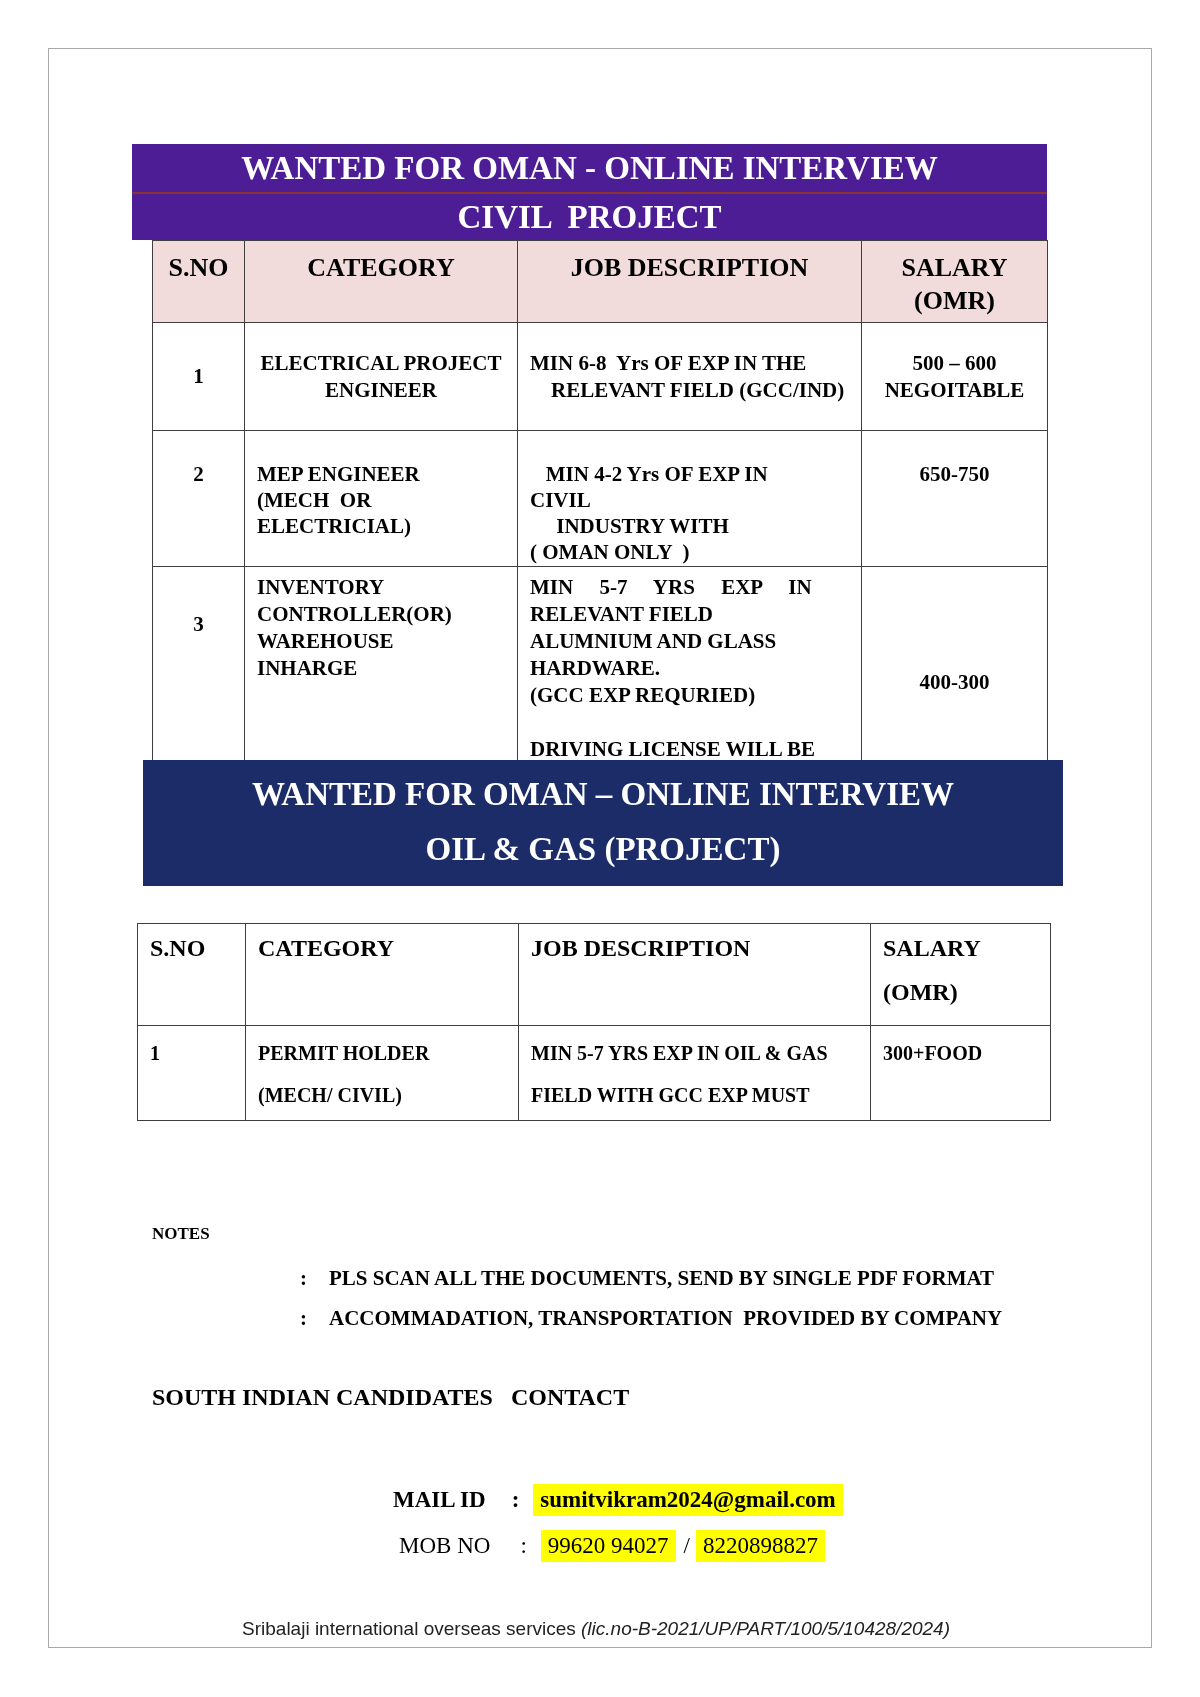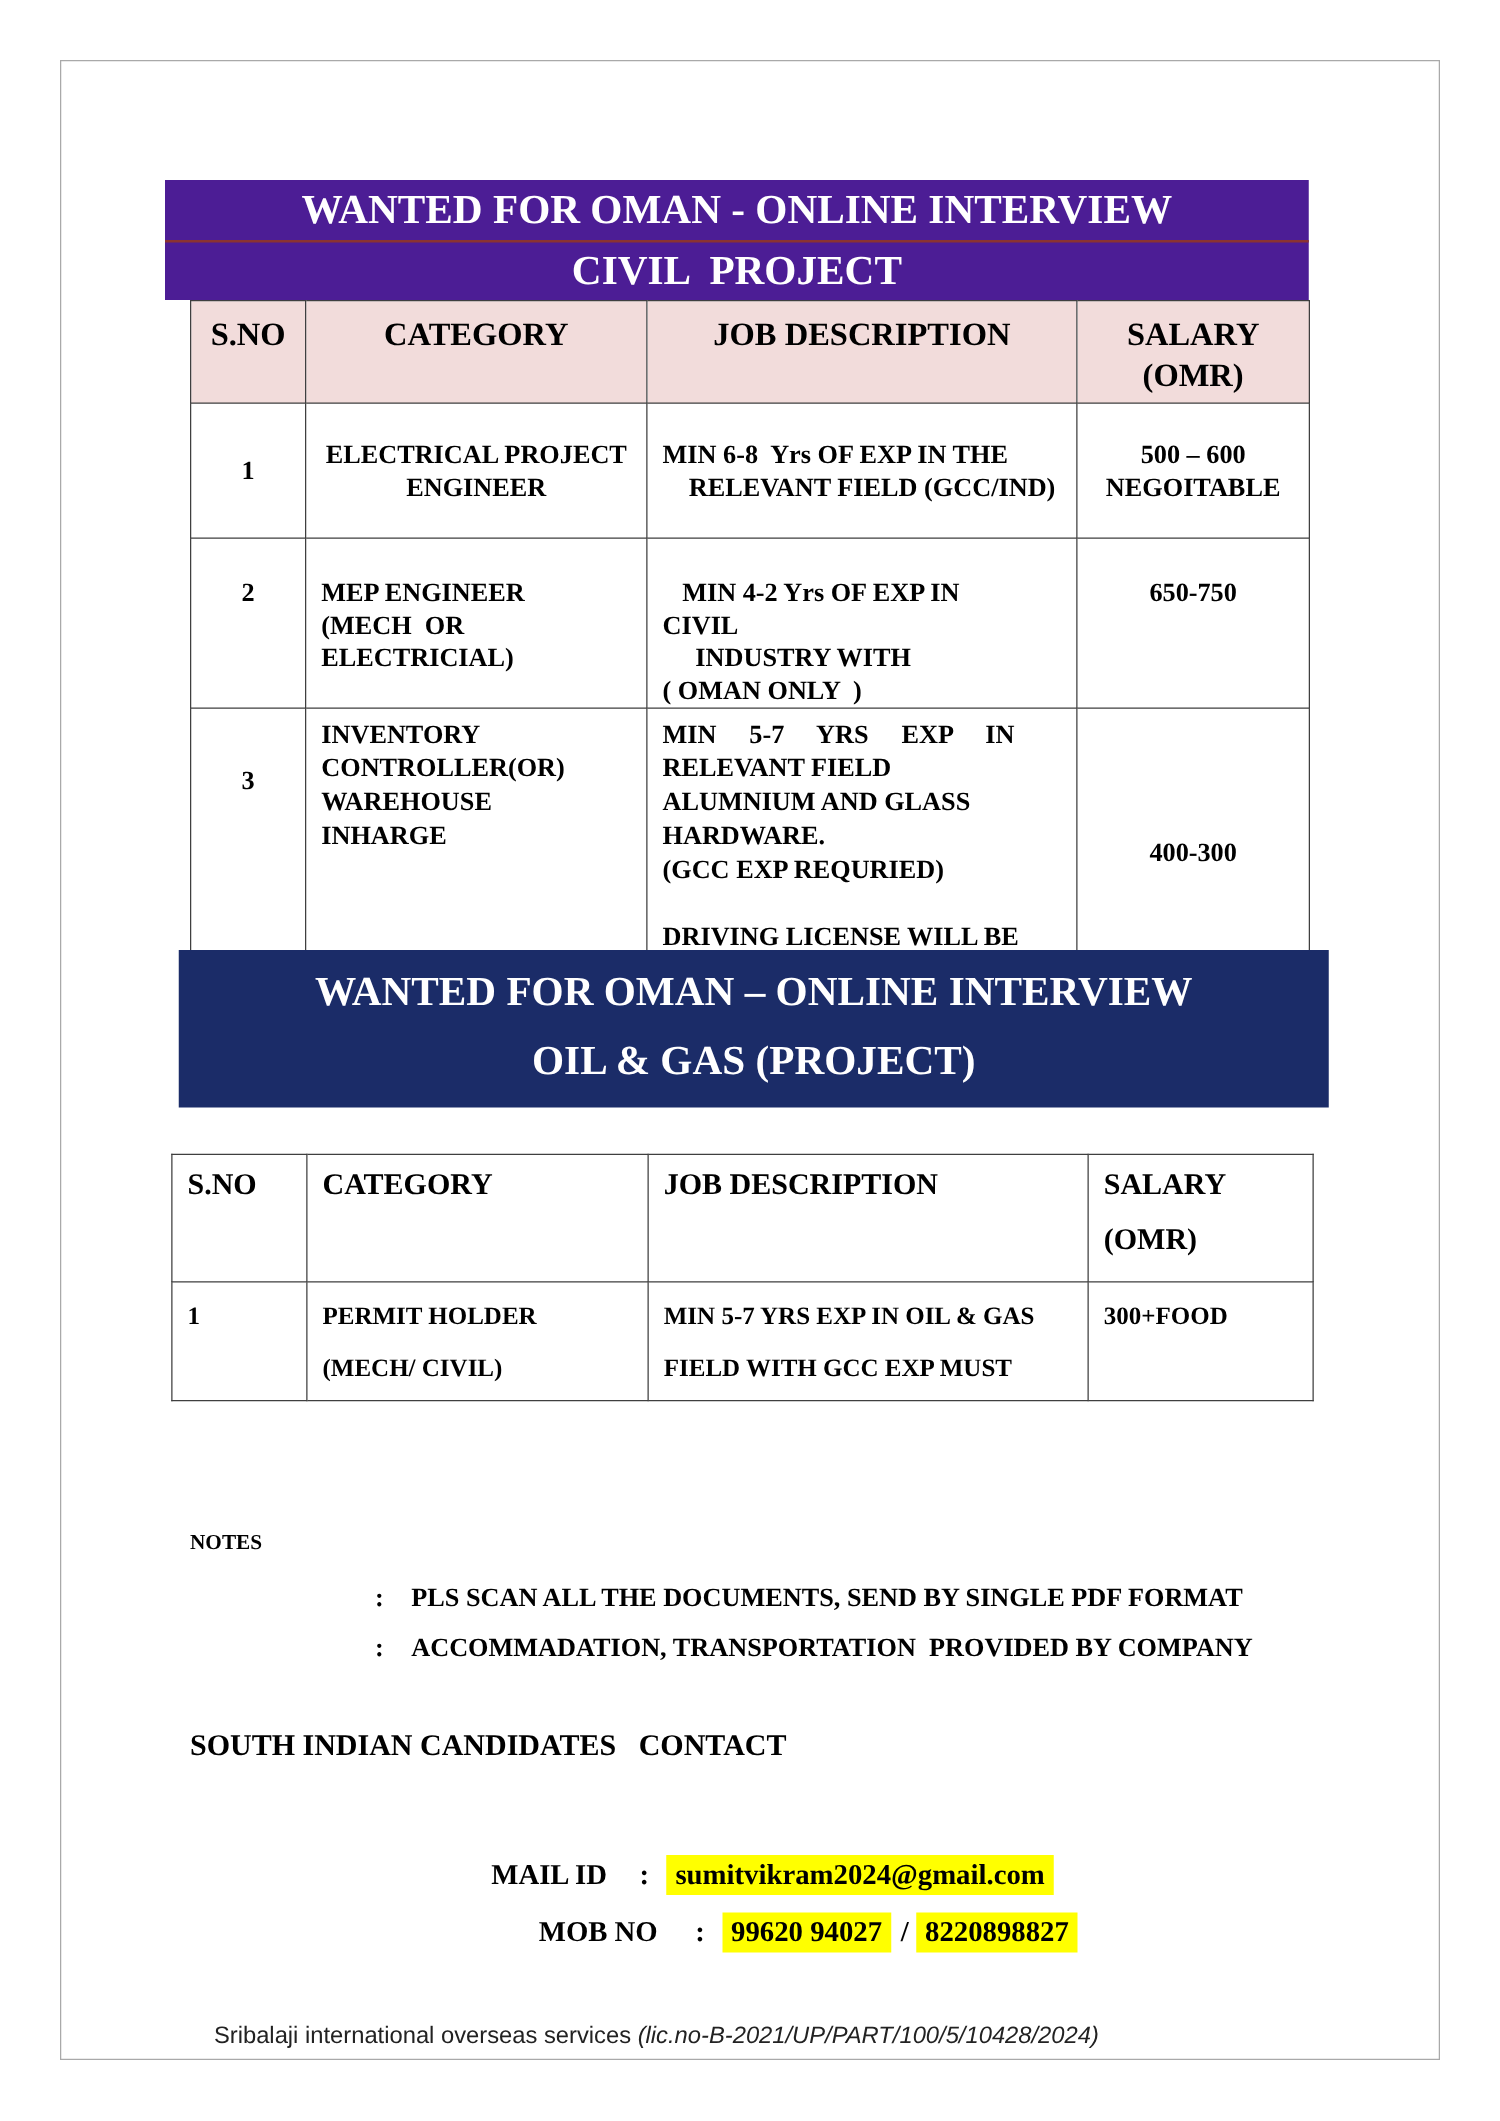--- a/index.html
+++ b/index.html
@@ -40,28 +40,28 @@
   .t2 .row td { font-size:20px; text-align:left; vertical-align:top; padding:6px 0 0 12px; line-height:42px; }
   
   .abs { position:absolute; white-space:pre-wrap; }
   .notes-label { left:152px; top:1224px; font-size:17px; font-weight:bold; }
   .note-row { display:flex; font-size:21px; font-weight:bold; }
   .note-1 { left:300px; top:1266px; }
   .note-2 { left:300px; top:1306px; }
   .note-row .colon { margin-right:22px; }
   .contact-heading { left:152px; top:1384px; font-size:24px; font-weight:bold; }
   .mail-row { left:370px; top:1458px; font-size:23px; font-weight:bold; }
-  .mob-row  { left:408px; top:1504px; font-size:23px; font-weight:bold; }
+  .mob-row  { left:376px; top:1504px; font-size:23px; font-weight:normal; }
   .mail-row .colon { margin-left:26px; }
   .mob-row .colon  { margin-left:30px; }
   .hl { background:#ffff00; padding:3px 7px; margin-left:14px; display:inline-block; }
   .mob-row .hl2 { margin-left:6px; }
   .slash { margin-left:8px; }
   
-  .footer { left:150px; top:1596px; width:800px; text-align:left;
+  .footer { left:150px; top:1596px; width:800px; text-align:right;
     font-family:"Liberation Sans", sans-serif; font-size:19px; color:#222; font-weight:normal; }
   .footer .lic { font-style:italic; }
 </style>
 </head>
 <body>
 
 <div id="canvas">
   <div class="page-frame"></div>
 
   <div class="banner banner-civil">

